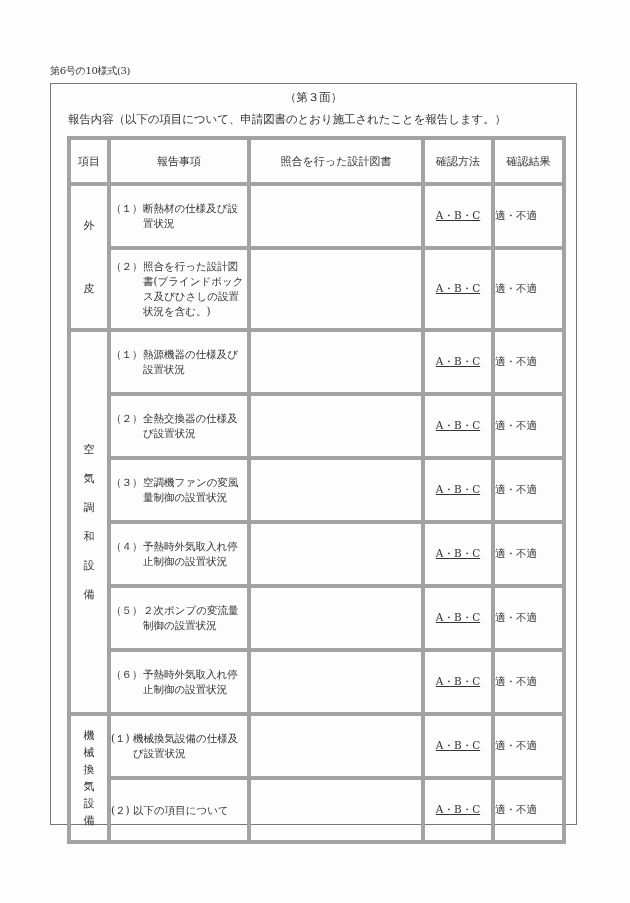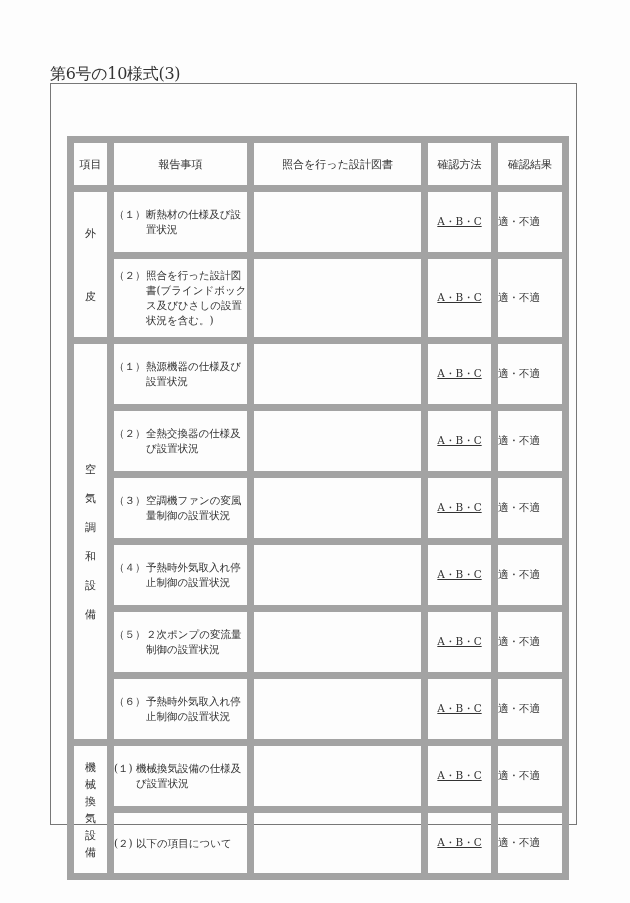--- a/index.html
+++ b/index.html
@@ -3,42 +3,42 @@
 <meta charset="utf-8">
 <style>
   html, body { margin: 0; padding: 0; background: #fdfdfd; }
   body {
     width: 630px; height: 903px; position: relative; overflow: hidden;
     font-family: "DejaVu Serif", "Liberation Serif", serif;
     color: #333;
   }
   .form-id {
     position: absolute; left: 50px; top: 64px;
-    font-size: 16px; letter-spacing: -0.3px;
+    font-size: 10px; letter-spacing: -0.3px;
   }
   .frame {
     position: absolute; left: 50px; top: 83px;
     width: 527px; height: 742px;
     border: 1px solid #777; box-sizing: border-box;
   }
   .page-no {
     position: absolute; left: 0; right: 0; top: 6px;
     text-align: center; font-size: 11.5px;
   }
   .report-intro {
     position: absolute; left: 17px; top: 28px;
     font-size: 11.5px; white-space: nowrap; letter-spacing: -0.1px;
   }
   table.report {
     position: absolute; left: 16px; top: 52px;
     border-collapse: collapse; table-layout: fixed;
     font-size: 10.5px;
   }
   table.report td, table.report th {
-    border: 7px solid #a3a3a3; padding: 0; vertical-align: middle;
+    border: 4px solid #a3a3a3; padding: 0; vertical-align: middle;
     font-weight: normal;
   }
   th { text-align: center; height: 42px; font-size: 11px; }
   col.c1 { width: 40px; }
   col.c2 { width: 140px; }
   col.c3 { width: 174px; }
   col.c4 { width: 70px; }
   col.c5 { width: 71px; }
   tr.row td { height: 60px; }
   tr.row.tall td { height: 78px; }
@@ -62,20 +62,22 @@
   td.method { vertical-align: top; text-align: center; font-size: 10.5px; padding-top: 3px; text-decoration: underline; }
   td.result { text-align: left; font-size: 10.5px; }
   td.doc { }
 </style>
 </head>
 <body>
 
 <div class="form-id">第6号の10様式(3)</div>
 
 <div class="frame">
+  <div class="page-no">（第３面）</div>
+  <div class="report-intro">報告内容（以下の項目について、申請図書のとおり施工されたことを報告します。）</div>
 
   <table class="report">
     <colgroup>
       <col class="c1">
         <col class="c2">
         <col class="c3">
         <col class="c4">
         <col class="c5">
     </colgroup>
     <thead>

